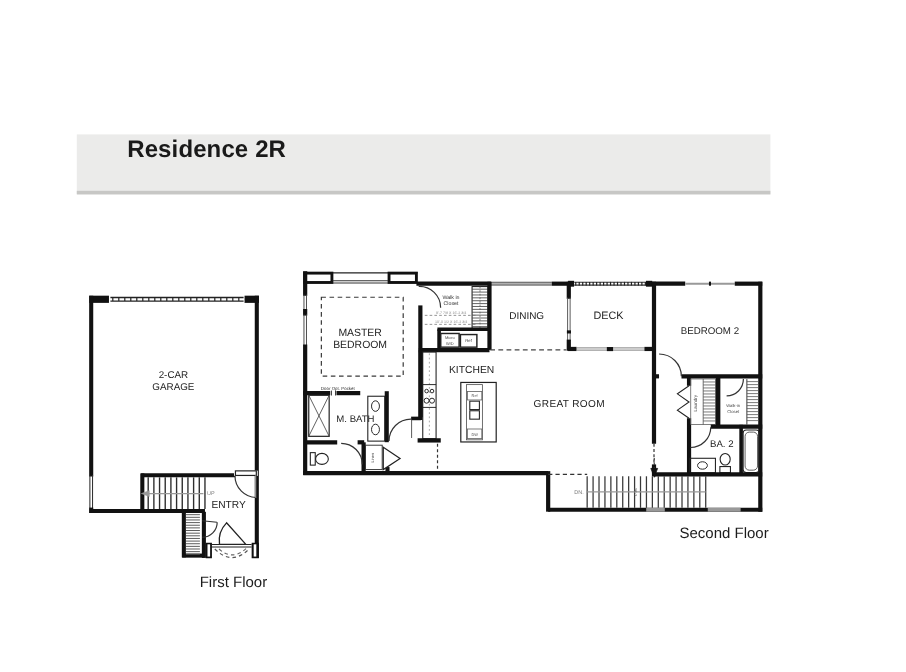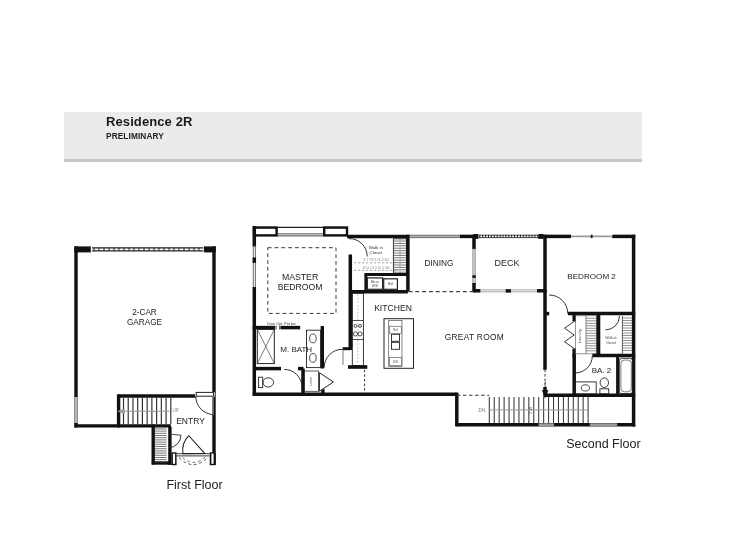--- a/index.html
+++ b/index.html
@@ -1,27 +1,26 @@
 <!DOCTYPE html>
 <html><head>
 <meta charset="utf-8">
 <style>
 html,body{margin:0;padding:0;background:#fff;width:755px;height:560px;overflow:hidden;}
 body{font-family:"Liberation Sans",sans-serif;position:relative;}
 .hdr{position:absolute;left:64px;top:112px;width:578px;height:47px;background:#ebebea;border-bottom:3px solid #c7c7c5;}
-.hdr h1{margin:2px 0 0 42px;font-size:13px;font-weight:bold;color:#1a1a1a;letter-spacing:0.1px;}
+.hdr h1{margin:2px 0 0 42px;font-size:20px;font-weight:bold;color:#1a1a1a;letter-spacing:0.1px;}
 .hdr .pre{margin:1.5px 0 0 42px;font-size:8.3px;font-weight:bold;color:#202020;letter-spacing:0.1px;}
 .hdr .sub{margin:-2.5px 0 0 42px;font-size:10.8px;color:#383838;}
 svg{position:absolute;left:0;top:0;}
 </style>
 </head>
 <body>
 <div class="hdr">
 <h1>Residence 2R</h1>
-<div class="pre">PRELIMINARY</div>
 </div>
 <svg width="755" height="560" viewBox="0 0 755 560" font-family="Liberation Sans, sans-serif">
 <rect x="74.4" y="246.4" width="16.39999999999999" height="6.0" fill="#111"></rect>
 <rect x="203.8" y="246.4" width="12.0" height="6.0" fill="#111"></rect>
 <line x1="92" y1="247.9" x2="203" y2="247.9" stroke="#222" stroke-width="1.1" stroke-linecap="butt"></line>
 <line x1="92" y1="250.9" x2="203" y2="250.9" stroke="#222" stroke-width="1.1" stroke-linecap="butt"></line>
 <line x1="94.0" y1="247.9" x2="94.0" y2="250.9" stroke="#222" stroke-width="1.0" stroke-linecap="butt"></line>
 <line x1="99.0" y1="247.9" x2="99.0" y2="250.9" stroke="#222" stroke-width="1.0" stroke-linecap="butt"></line>
 <line x1="104.0" y1="247.9" x2="104.0" y2="250.9" stroke="#222" stroke-width="1.0" stroke-linecap="butt"></line>
 <line x1="109.0" y1="247.9" x2="109.0" y2="250.9" stroke="#222" stroke-width="1.0" stroke-linecap="butt"></line>

